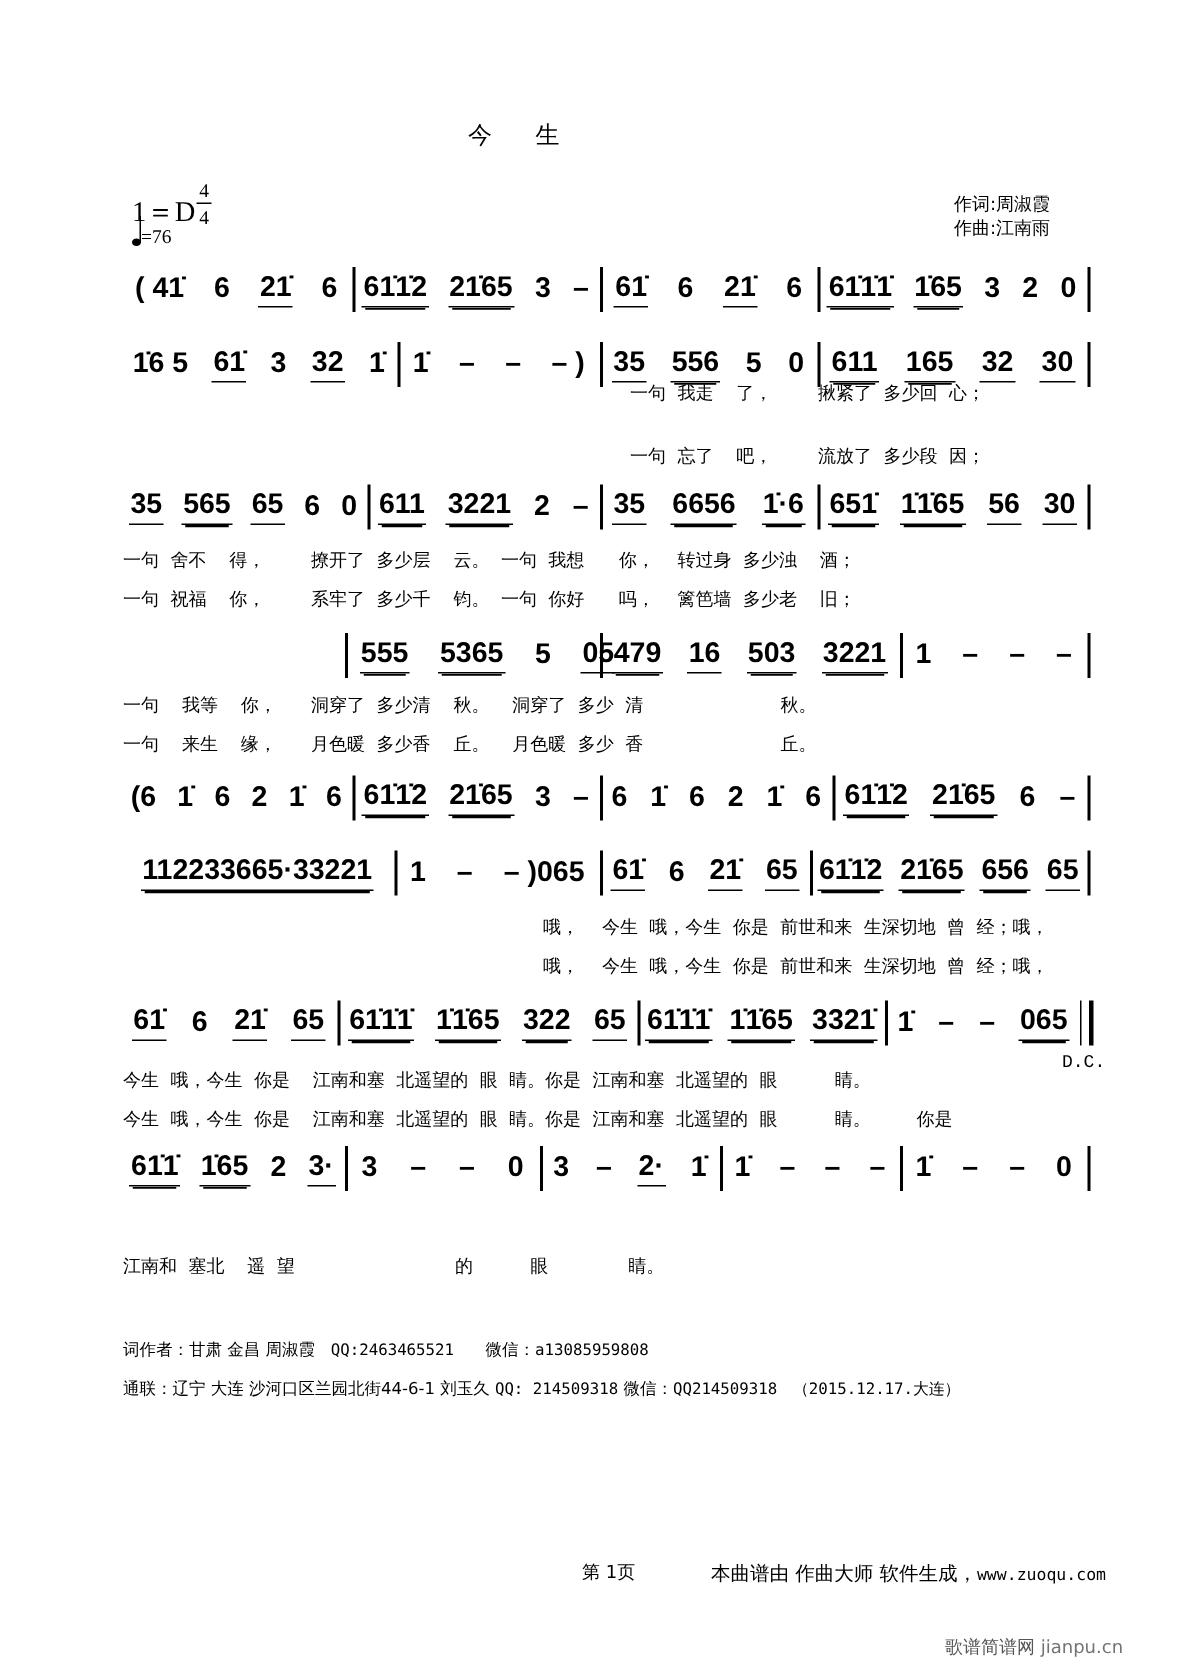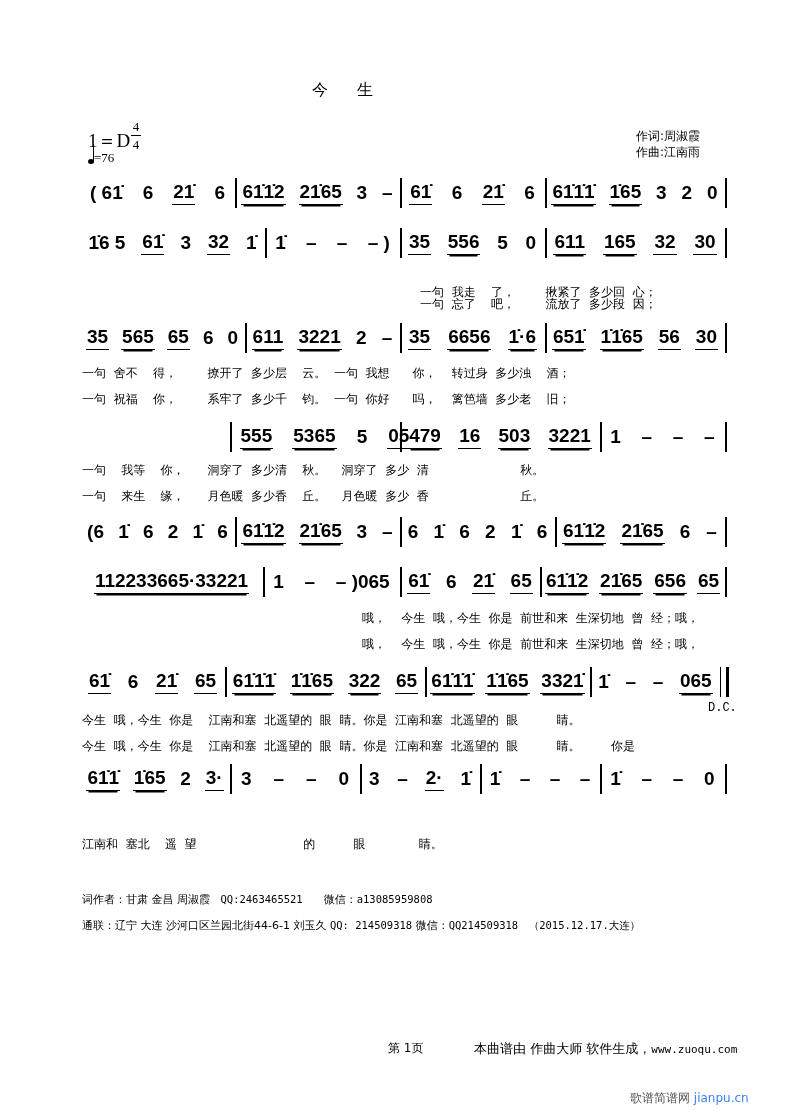--- a/index.html
+++ b/index.html
@@ -25,21 +25,21 @@
   .grp { position: relative; padding: 0 1px; white-space: nowrap; }
   .u1 { border-bottom: 1.5px solid #000; padding-bottom: 1px; }
   .u2 { box-shadow: 0 4px 0 -2.5px #000; }
   .lyr { left: 80px; font-size: 12px; white-space: nowrap; }
   .footer { left: 82px; font-size: 11px; white-space: nowrap; }
   .mono { font-family: "DejaVu Sans Mono", monospace; font-size: 10.5px; }
   .page { left: 388px; top: 1040px; font-size: 12px; }
   .gen { left: 474px; top: 1040px; font-size: 13px; }
   .gen .mono { font-size: 11px; }
   .wm { left: 630px; top: 1090px; font-size: 12px; color: #555; }
-  .wm .w2 { color: #3b82f6; }
+  .wm .w2 { color: #737373; }
   .dc { font-family: "Liberation Mono", monospace; font-size: 12px; }
 </style>
 </head>
 <body>
 
 <div class="abs title">今 生</div>
 <div class="abs key">1＝D</div>
 <div class="abs timesig">
   <div>4</div>
   <div class="line"></div>
@@ -49,21 +49,21 @@
   <span class="note"><span class="stem"></span></span><span>=76</span>
 </div>
 <div class="abs credits">
   <div>作词:周淑霞</div>
   <div>作曲:江南雨</div>
 </div>
 
 <div id="score">
     <div class="abs staff" style="top: 176px;">
       <div class="measure" style="left: 0px; width: 155px;">
-        <span class="grp">( 61̇</span>
+        <span class="grp">( 41̇</span>
         <span class="grp">6</span>
         <span class="grp u1">21̇</span>
         <span class="grp">6</span>
       </div>
       <div class="bar" style="left: 155px;"></div>
       <div class="measure" style="left: 155px; width: 165px;">
         <span class="grp u1 u2">61̇1̇2</span>
         <span class="grp u1 u2">21̇65</span>
         <span class="grp">3</span>
         <span class="grp">–</span>
@@ -109,21 +109,21 @@
       </div>
       <div class="bar" style="left: 465px;"></div>
       <div class="measure" style="left: 465px; width: 180px;">
         <span class="grp u1 u2">611</span>
         <span class="grp u1 u2">165</span>
         <span class="grp u1">32</span>
         <span class="grp u1">30</span>
       </div>
       <div class="bar" style="left: 645px;"></div>
     </div>
-    <div class="abs lyr" style="top: 284px; white-space: pre; left: 420px;">一句  我走    了，        揪紧了  多少回  心；</div>
+    <div class="abs lyr" style="top: 254px; white-space: pre; left: 420px;">一句  我走    了，        揪紧了  多少回  心；</div>
     <div class="abs lyr" style="top: 296px; white-space: pre; left: 420px;">一句  忘了    吧，        流放了  多少段  因；</div>
     <div class="abs staff" style="top: 321px;">
       <div class="measure" style="left: 0px; width: 165px;">
         <span class="grp u1">35</span>
         <span class="grp u1 u2">565</span>
         <span class="grp u1">65</span>
         <span class="grp">6</span>
         <span class="grp">0</span>
       </div>
       <div class="bar" style="left: 165px;"></div>

